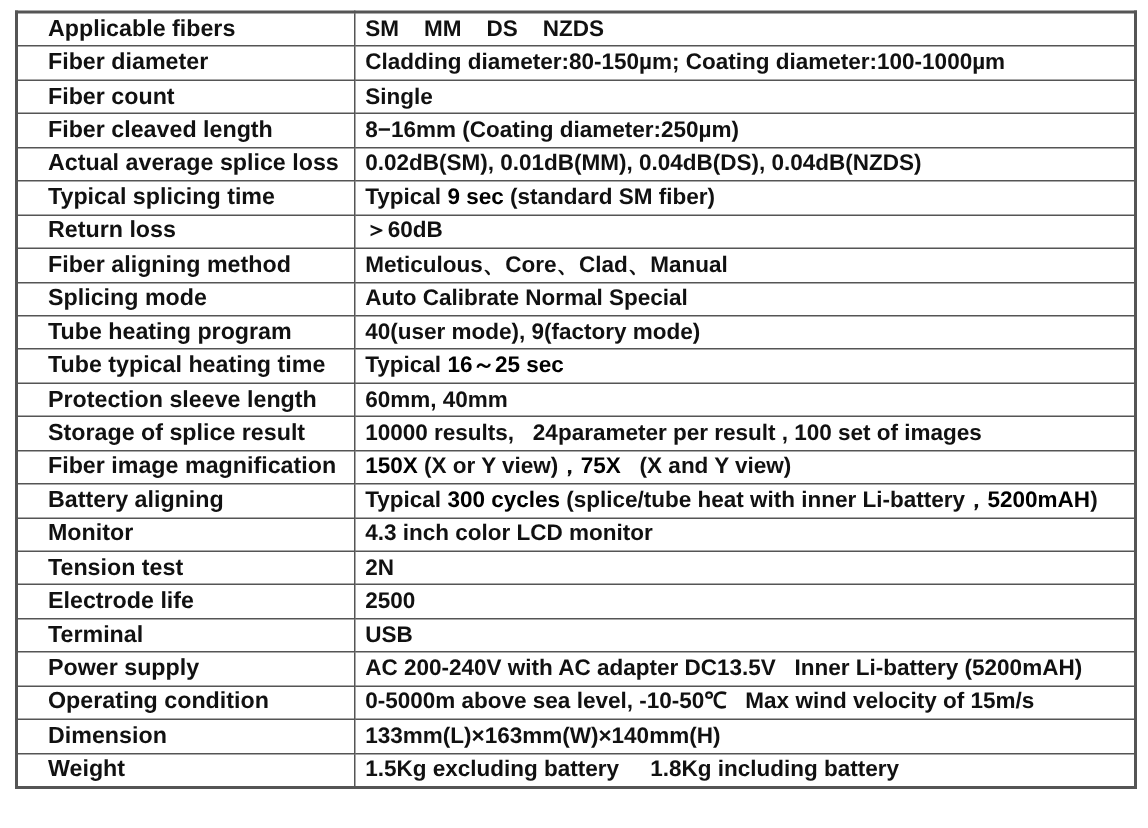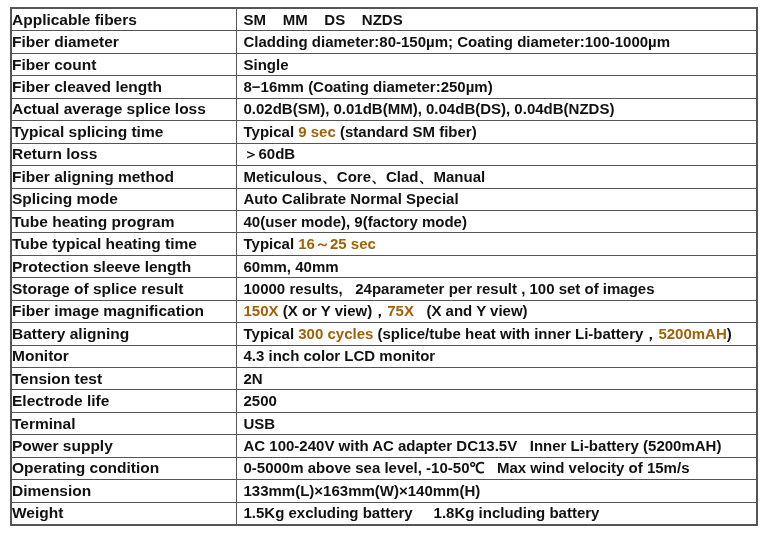--- a/index.html
+++ b/index.html
@@ -32,27 +32,27 @@
       border: 1px solid #555555;
       font-size: 15px;
       line-height: 20px;
       white-space: nowrap;
       overflow: hidden;
       vertical-align: middle;
     }
     .spec-table td.label {
       font-weight: bold;
       font-size: 15.5px;
-      padding-left: 0;
+      padding-left: 20px;
     }
     .spec-table td.value {
       padding-left: 7px;
       font-weight: bold;
     }
-    .hl { color: #a16207; }
+    .hl { color: #000000; }
     .seg { white-space: pre; }
   </style>
 </head>
 <body>
 
 <table class="spec-table">
   <colgroup>
       <col class="c1">
       <col class="c2">
     </colgroup>
@@ -128,21 +128,21 @@
       <tr>
         <td class="label">Electrode life</td>
         <td class="value"><span class="seg">2500</span></td>
       </tr>
       <tr>
         <td class="label">Terminal</td>
         <td class="value"><span class="seg">USB</span></td>
       </tr>
       <tr>
         <td class="label">Power supply</td>
-        <td class="value"><span class="seg">AC 100-240V with AC adapter DC13.5V   Inner Li-battery (5200mAH)</span></td>
+        <td class="value"><span class="seg">AC 200-240V with AC adapter DC13.5V   Inner Li-battery (5200mAH)</span></td>
       </tr>
       <tr>
         <td class="label">Operating condition</td>
         <td class="value"><span class="seg">0-5000m above sea level, -10-50℃   Max wind velocity of 15m/s</span></td>
       </tr>
       <tr>
         <td class="label">Dimension</td>
         <td class="value"><span class="seg">133mm(L)×163mm(W)×140mm(H)</span></td>
       </tr>
       <tr>

